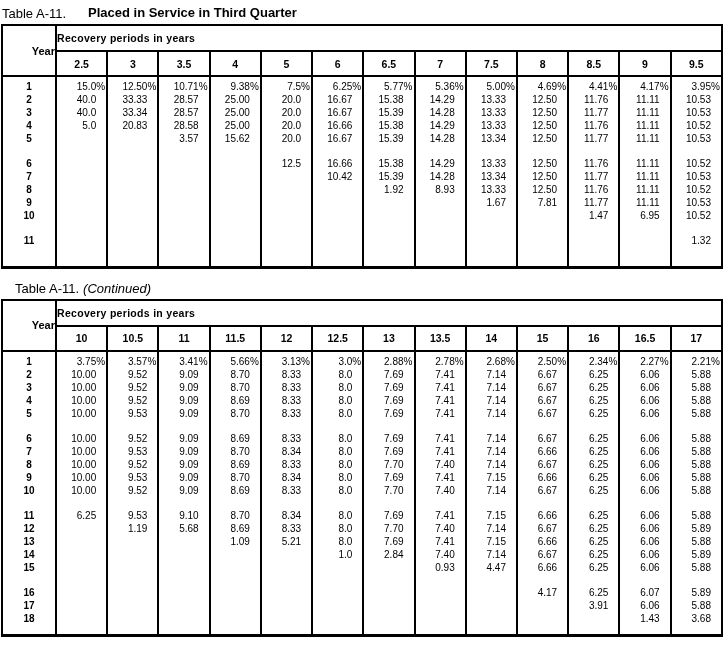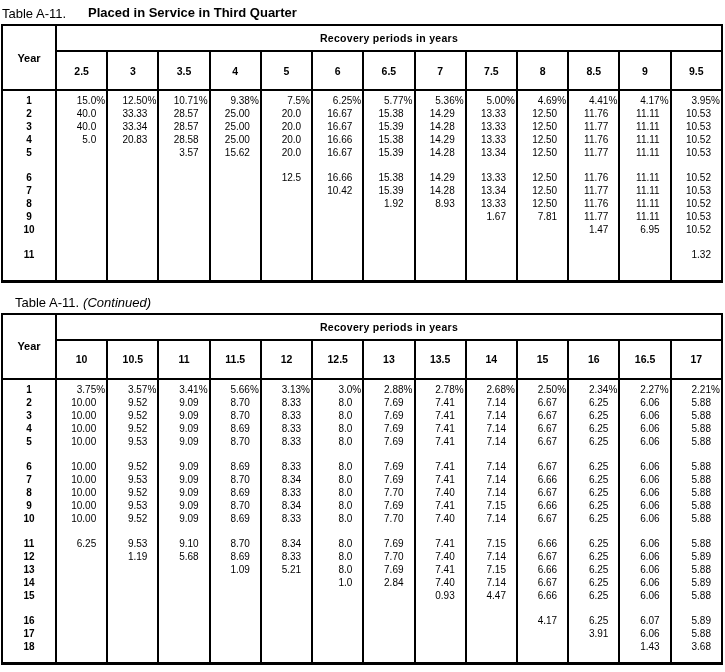--- a/index.html
+++ b/index.html
@@ -21,29 +21,29 @@
 
   
   table {
     border-collapse: collapse; table-layout: fixed;
     width: 722px; margin-left: 1px;
     border: 2px solid #000; border-bottom-width: 3px;
   }
   th, td { border-left: 2px solid #000; padding: 0; overflow: hidden; }
   th.year-header {
     border-bottom: 2px solid #000; font-size: 11px; font-weight: bold;
-    text-align: center; vertical-align: middle;
+    text-align: right; vertical-align: middle;
   }
   th.span-header {
     border-bottom: 2px solid #000; font-size: 10.5px; font-weight: bold;
-    text-align: center; height: 26px; vertical-align: middle; letter-spacing: 0.3px;
+    text-align: left; height: 26px; vertical-align: middle; letter-spacing: 0.3px;
   }
   tr.col-row th {
     border-bottom: 2px solid #000; font-size: 10.5px; font-weight: bold;
-    text-align: center; height: 39px; vertical-align: middle;
+    text-align: center; height: 25px; vertical-align: middle;
   }
   tbody td, tbody th { height: 13px; line-height: 13px; }
   td.value-cell { font-size: 10px; text-align: right; white-space: nowrap; padding-right: 1px; }
   td.value-cell .suf { display: inline-block; width: 9px; text-align: left; }
   th.year-cell { font-size: 10px; font-weight: bold; text-align: center; }
   tr.first-of-group td, tr.first-of-group th { padding-top: 3px; height: 16px; }
   tr.spacer td, tr.spacer th { height: 12px; }
   #t1 tr.pad td, #t1 tr.pad th { height: 20px; }
   #t2 tr.pad td, #t2 tr.pad th { height: 11px; }
 </style>

